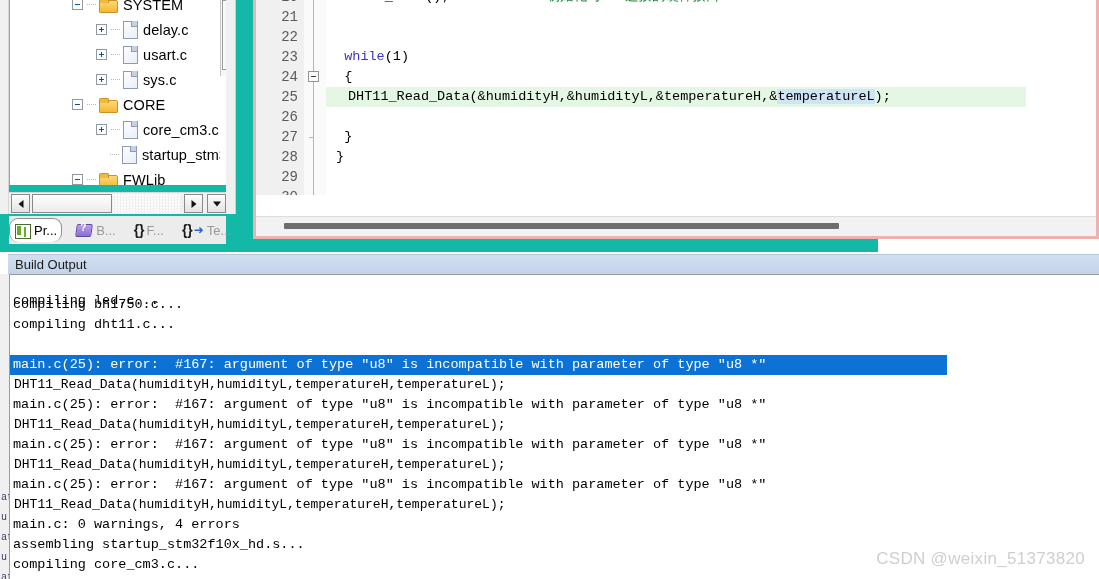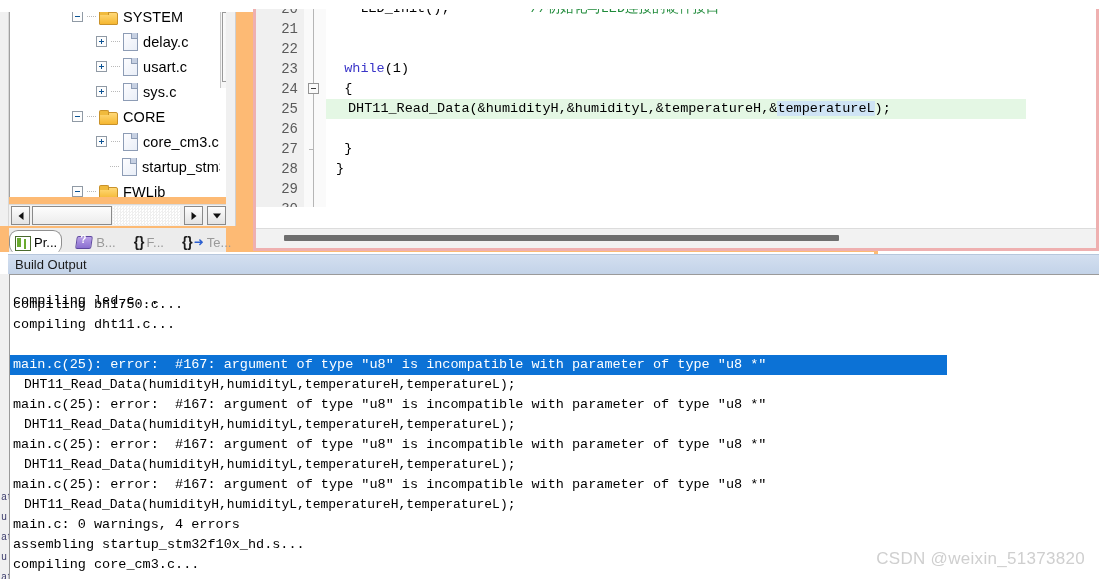--- a/index.html
+++ b/index.html
@@ -11,23 +11,23 @@
     font-family: "Liberation Sans", sans-serif;
   }
   #app {
     position: relative;
     width: 1099px; height: 579px;
     background: #ffffff;
   }
 
   
   .top-area {
-    position: absolute; left: 0; top: 12px;
+    position: absolute; left: 0; top: 0;
     width: 878px; height: 252px;
-    background: #fdba74;
+    background: #14b8a6;
   }
 
   
   .left-stripe {
     position: absolute; left: 0; top: 0;
     width: 9px; height: 214px;
     background: #f0f0f0;
     border-right: 1px solid #d7d7d7;
   }
 
@@ -372,21 +372,21 @@
     position: absolute; left: 0;
     height: 20px; line-height: 20px;
     white-space: pre;
     padding-left: 3px;
   }
   .out-line.err-sel {
     background: #0c72d6;
     color: #ffffff;
     width: 937px;
   }
-  .out-line.cont { padding-left: 14px; font-size: 13px; }
+  .out-line.cont { padding-left: 4px; font-size: 13px; }
 
   
   .watermark {
     position: absolute; right: 14px; bottom: 10px;
     font-size: 17px;
     color: #cfcfcf;
     font-family: "Liberation Sans", sans-serif;
     letter-spacing: 0.3px;
     user-select: none;
   }

